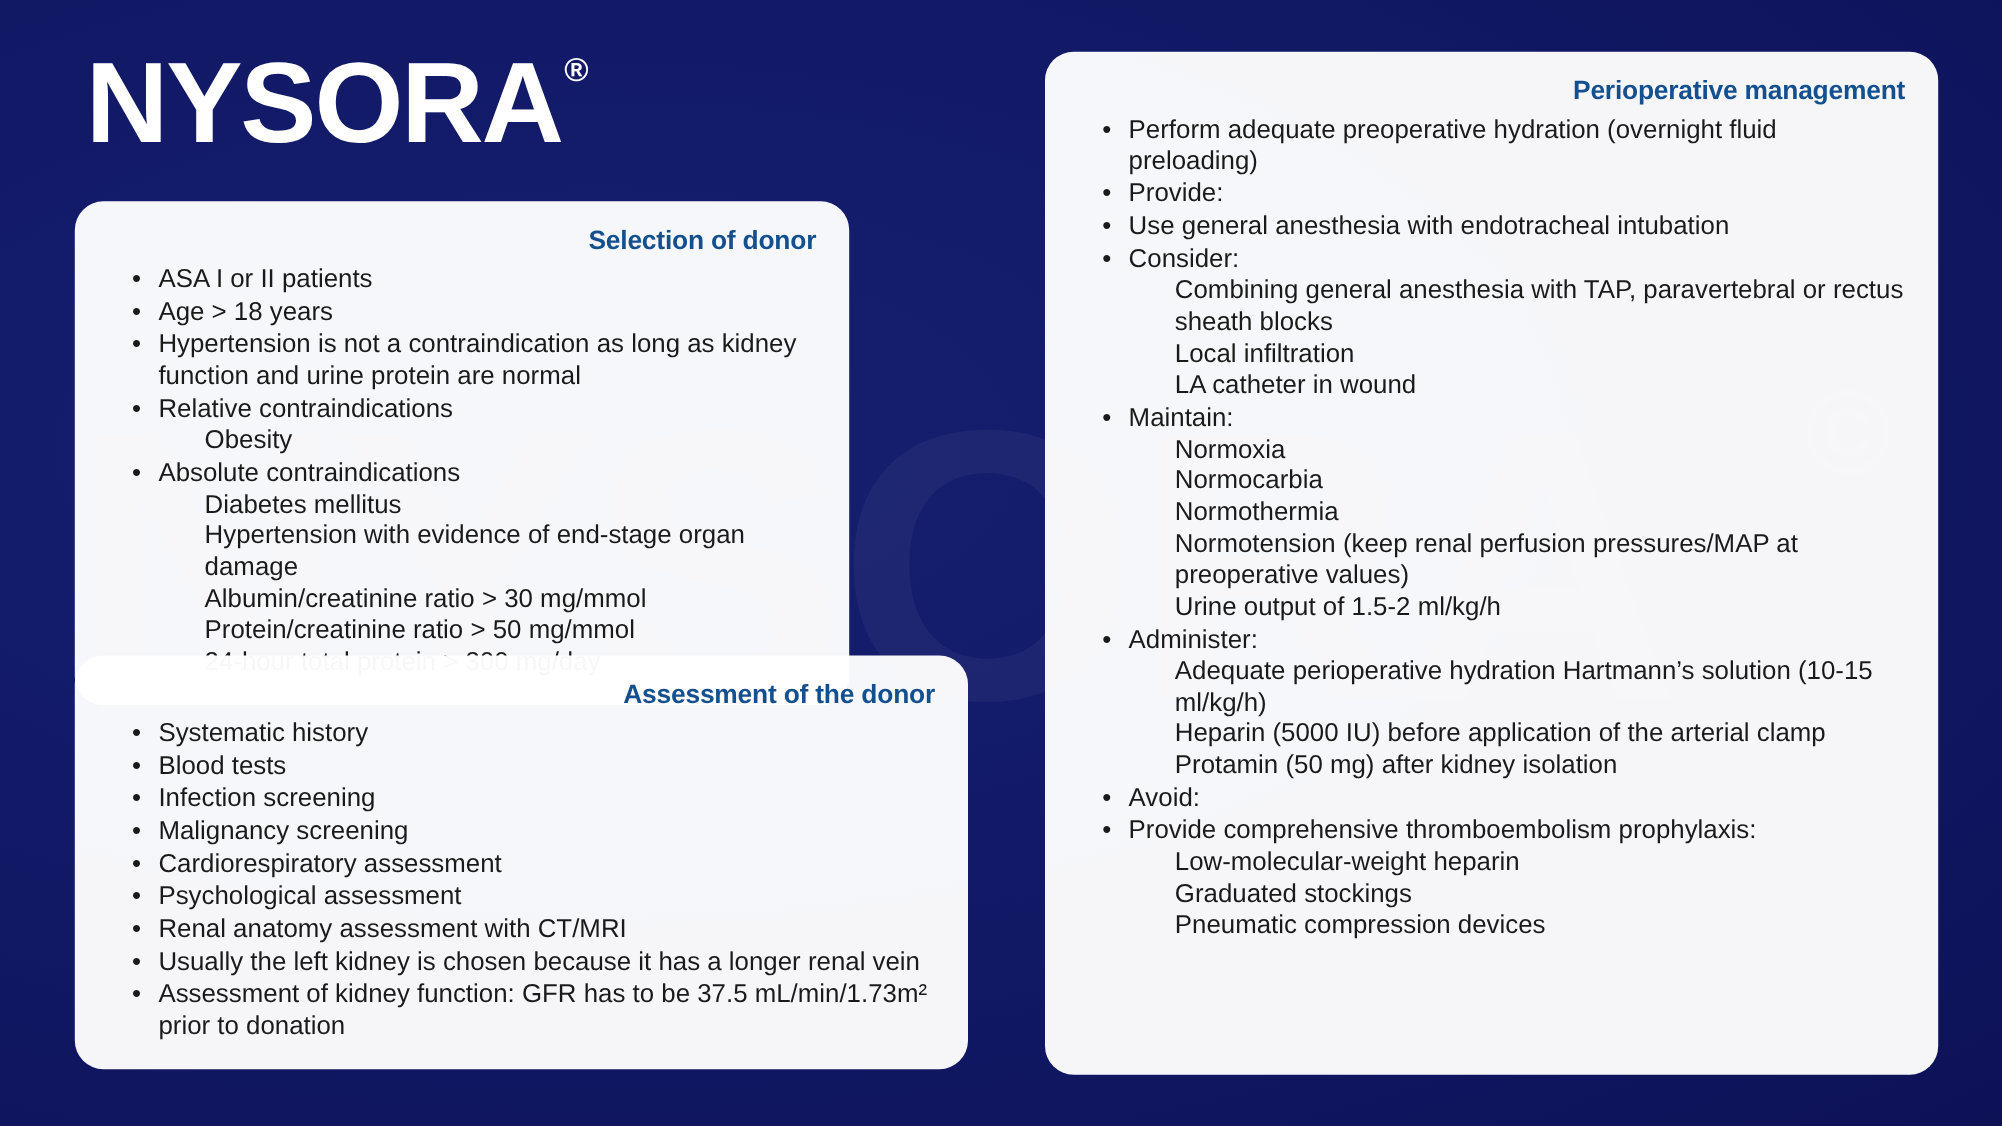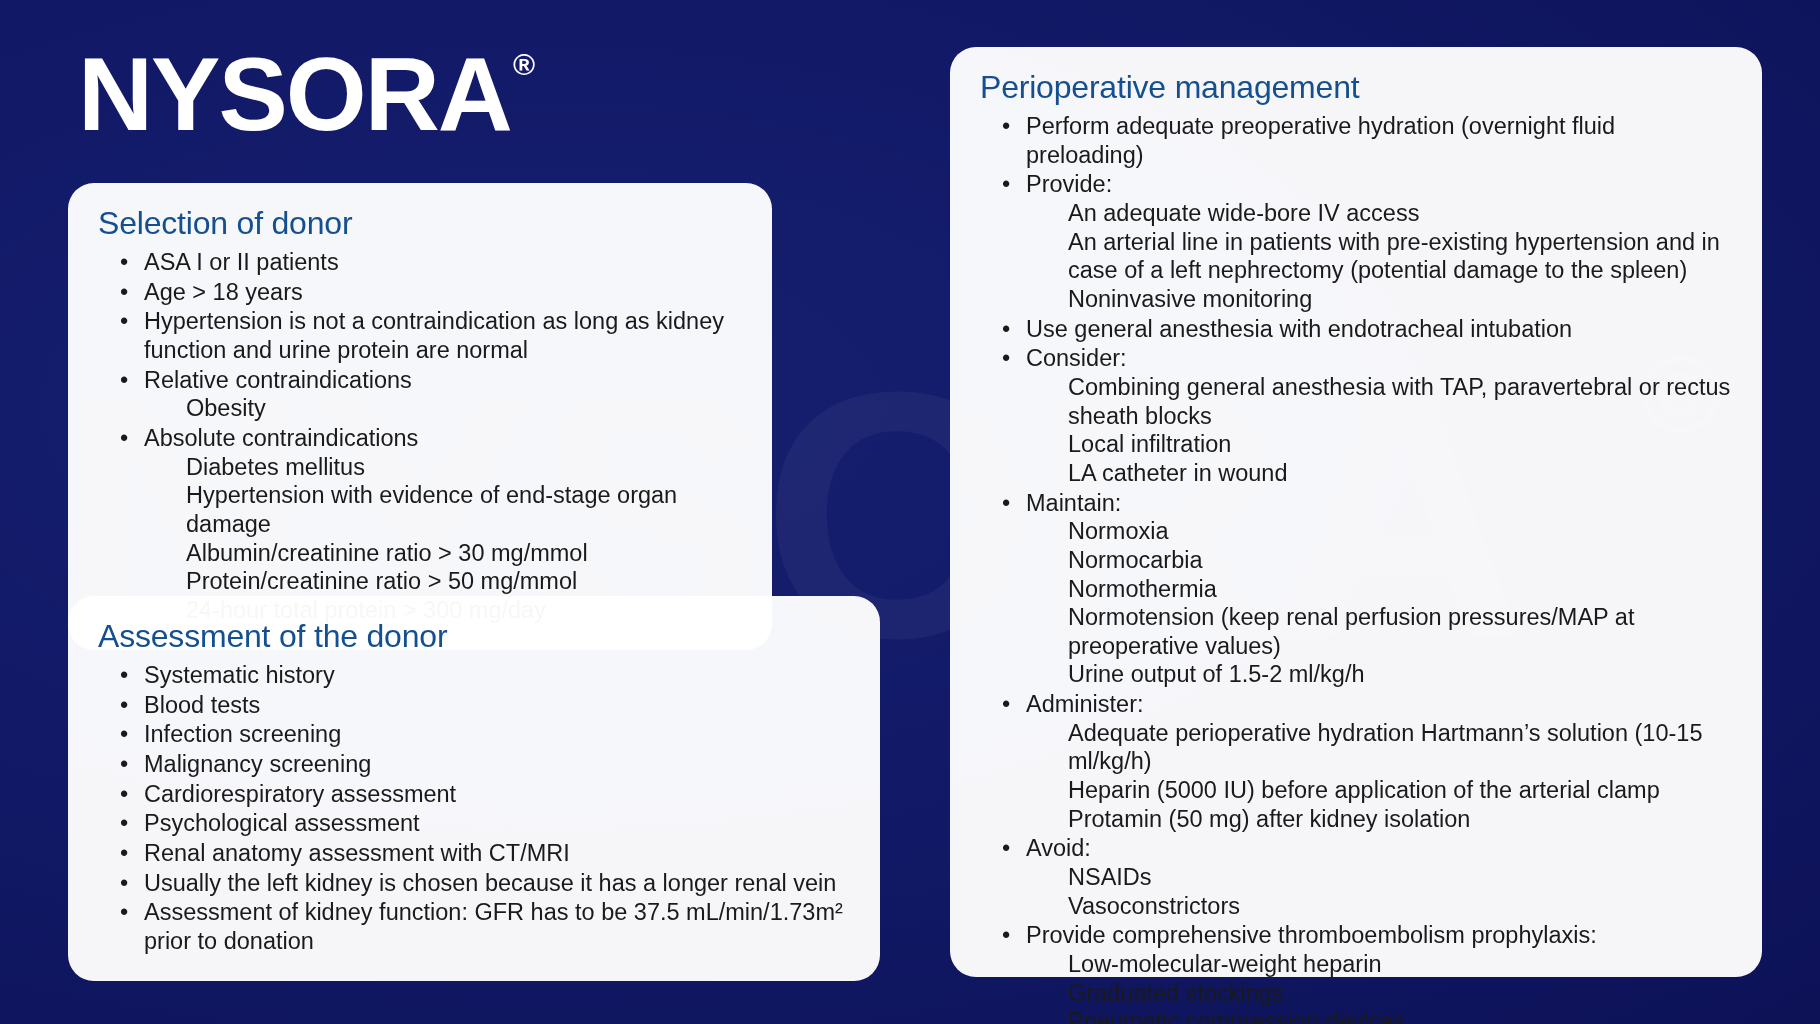--- a/index.html
+++ b/index.html
@@ -74,24 +74,25 @@
     box-sizing: border-box;
     z-index: 2;
     padding: 22px 30px 24px 30px;
   }
   #card-selection { left: 68px;  top: 183px; width: 704px; }
   #card-assessment { left: 68px; top: 596px; width: 812px; }
   #card-perioperative { left: 950px; top: 47px; width: 812px; height: 930px; }
 
   .card-title {
     color: #14508f;
-    font-size: 32px;
-    font-weight: normal;
+    font-size: 24px;
+    font-weight: bold;
     margin: 0 0 6px 0;
     letter-spacing: -0.2px;
+    text-align: right;
   }
 
   ul.bullets {
     list-style: none;
     margin: 0;
     padding: 0;
   }
   ul.bullets > li {
     position: relative;
     padding-left: 46px;
@@ -162,46 +163,39 @@
       <li><span class="bullet-dot">•</span><span>Renal anatomy assessment with CT/MRI</span></li>
       <li><span class="bullet-dot">•</span><span>Usually the left kidney is chosen because it has a longer renal vein</span></li>
       <li><span class="bullet-dot">•</span><span>Assessment of kidney function: GFR has to be 37.5 mL/min/1.73m² prior to donation</span></li>
     </ul>
 </div>
 
 <div class="card" id="card-perioperative">
   <h2 class="card-title">Perioperative management</h2>
   <ul class="bullets">
       <li><span class="bullet-dot">•</span><span>Perform adequate preoperative hydration (overnight fluid preloading)</span></li>
-      <li><span class="bullet-dot">•</span><span>Provide:</span><ul class="sub-list">
-          <li>An adequate wide-bore IV access</li>
-          <li>An arterial line in patients with pre-existing hypertension and in case of a left nephrectomy (potential damage to the spleen)</li>
-          <li>Noninvasive monitoring</li>
-        </ul></li>
+      <li><span class="bullet-dot">•</span><span>Provide:</span></li>
       <li><span class="bullet-dot">•</span><span>Use general anesthesia with endotracheal intubation</span></li>
       <li><span class="bullet-dot">•</span><span>Consider:</span><ul class="sub-list">
           <li>Combining general anesthesia with TAP, paravertebral or rectus sheath blocks</li>
           <li>Local infiltration</li>
           <li>LA catheter in wound</li>
         </ul></li>
       <li><span class="bullet-dot">•</span><span>Maintain:</span><ul class="sub-list">
           <li>Normoxia</li>
           <li>Normocarbia</li>
           <li>Normothermia</li>
           <li>Normotension (keep renal perfusion pressures/MAP at preoperative values)</li>
           <li>Urine output of 1.5-2 ml/kg/h</li>
         </ul></li>
       <li><span class="bullet-dot">•</span><span>Administer:</span><ul class="sub-list">
           <li>Adequate perioperative hydration Hartmann’s solution (10-15 ml/kg/h)</li>
           <li>Heparin (5000 IU) before application of the arterial clamp</li>
           <li>Protamin (50 mg) after kidney isolation</li>
         </ul></li>
-      <li><span class="bullet-dot">•</span><span>Avoid:</span><ul class="sub-list">
-          <li>NSAIDs</li>
-          <li>Vasoconstrictors</li>
-        </ul></li>
+      <li><span class="bullet-dot">•</span><span>Avoid:</span></li>
       <li><span class="bullet-dot">•</span><span>Provide comprehensive thromboembolism prophylaxis:</span><ul class="sub-list">
           <li>Low-molecular-weight heparin</li>
           <li>Graduated stockings</li>
           <li>Pneumatic compression devices</li>
         </ul></li>
     </ul>
 </div>
 
 </body></html>

